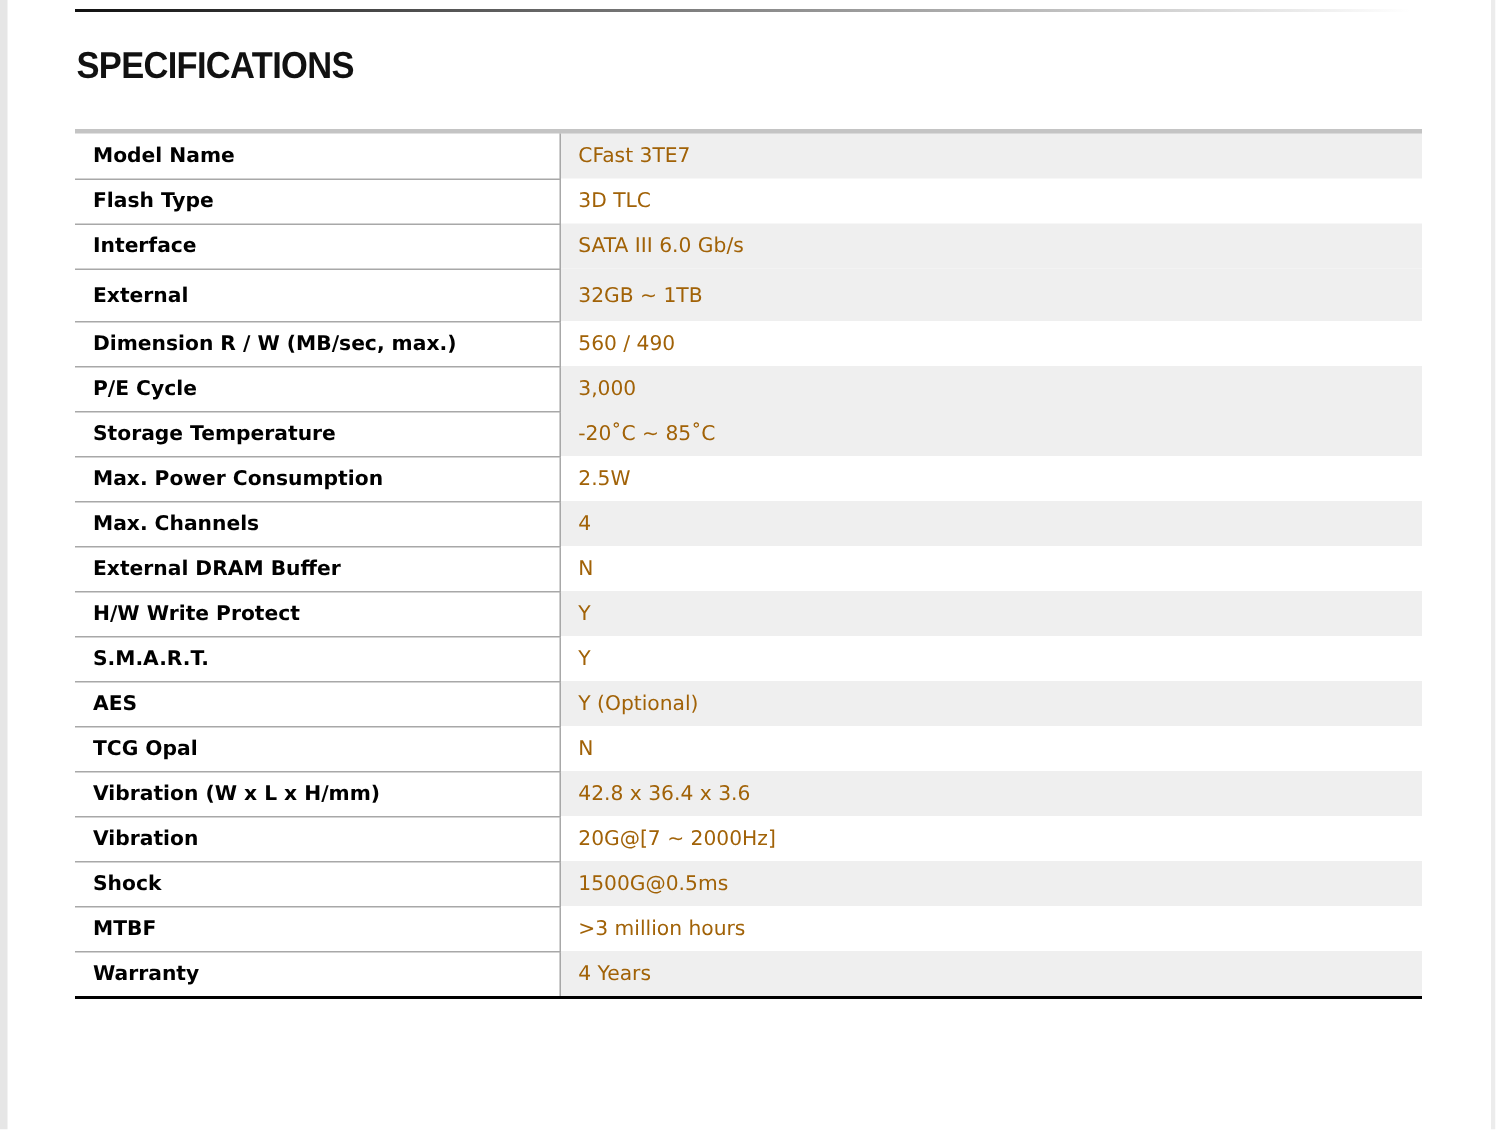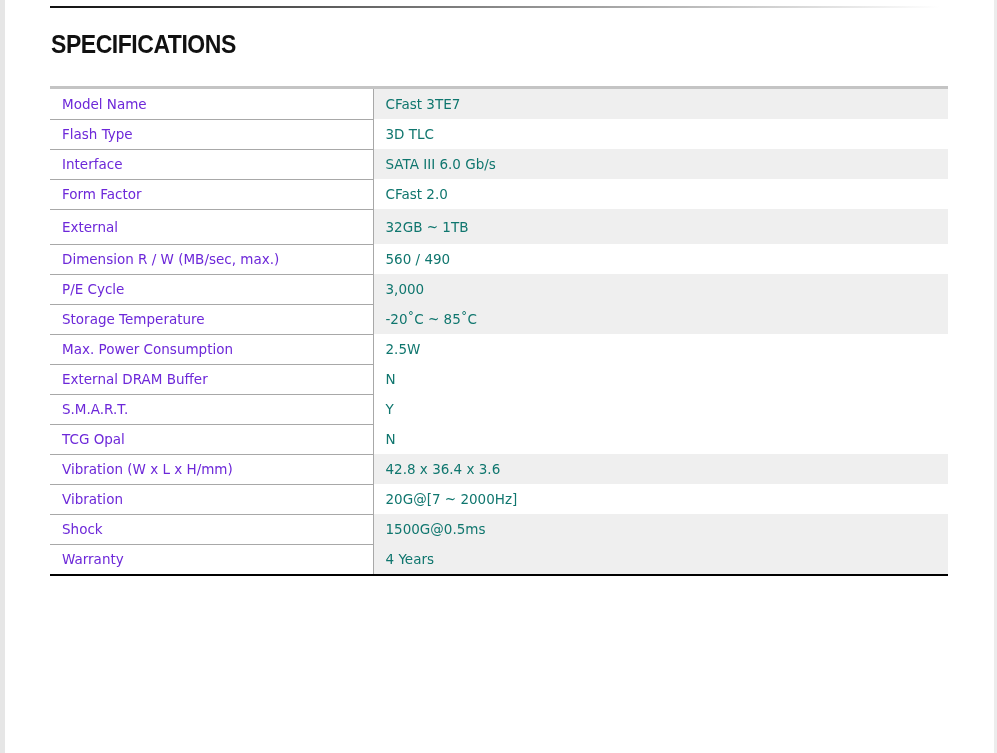--- a/index.html
+++ b/index.html
@@ -21,25 +21,25 @@
     transform: scaleX(0.92); transform-origin: left;
   }
   table.spec {
     position: absolute; left: 50px; top: 86px; width: 898px;
     border-collapse: collapse; border-top: 3px solid #c4c4c4;
     font-size: 13.5px;
   }
   table.spec td { height: 30px; padding: 0; vertical-align: middle; }
   table.spec td.label {
     width: 323px; padding-left: 12px; box-sizing: border-box;
-    font-weight: normal; color: #6d28d9; background: #fff;
+    font-weight: bold; color: #000000; background: #fff;
     border-bottom: 1px solid #a8a8a8; border-right: 1px solid #a8a8a8;
   }
   table.spec td.value {
-    padding-left: 12px; color: #0f766e; font-size: 13.5px;
+    padding-left: 12px; color: #a16207; font-size: 13.5px;
   }
   table.spec tr.shade td.value { background: #efefef; }
   table.spec tr.tall td { height: 35px; }
   table.spec tr:last-child td { border-bottom: 2px solid #000000; }
 </style>
 </head>
 <body>
 
 <div class="left-strip"></div>
 <div class="right-strip"></div>
@@ -54,66 +54,78 @@
         <td class="value">CFast 3TE7</td>
       </tr>
       <tr>
         <td class="label">Flash Type</td>
         <td class="value">3D TLC</td>
       </tr>
       <tr class="shade">
         <td class="label">Interface</td>
         <td class="value">SATA III 6.0 Gb/s</td>
       </tr>
-      <tr>
-        <td class="label">Form Factor</td>
-        <td class="value">CFast 2.0</td>
-      </tr>
       <tr class="shade tall">
         <td class="label">External</td>
         <td class="value">32GB ~ 1TB</td>
       </tr>
       <tr>
         <td class="label">Dimension R / W (MB/sec, max.)</td>
         <td class="value">560 / 490</td>
       </tr>
       <tr class="shade">
         <td class="label">P/E Cycle</td>
         <td class="value">3,000</td>
       </tr>
       <tr class="shade">
         <td class="label">Storage Temperature</td>
         <td class="value">-20˚C ~ 85˚C</td>
       </tr>
       <tr>
         <td class="label">Max. Power Consumption</td>
         <td class="value">2.5W</td>
       </tr>
+      <tr class="shade">
+        <td class="label">Max. Channels</td>
+        <td class="value">4</td>
+      </tr>
       <tr>
         <td class="label">External DRAM Buffer</td>
         <td class="value">N</td>
       </tr>
+      <tr class="shade">
+        <td class="label">H/W Write Protect</td>
+        <td class="value">Y</td>
+      </tr>
       <tr>
         <td class="label">S.M.A.R.T.</td>
         <td class="value">Y</td>
+      </tr>
+      <tr class="shade">
+        <td class="label">AES</td>
+        <td class="value">Y (Optional)</td>
       </tr>
       <tr>
         <td class="label">TCG Opal</td>
         <td class="value">N</td>
       </tr>
       <tr class="shade">
         <td class="label">Vibration (W x L x H/mm)</td>
         <td class="value">42.8 x 36.4 x 3.6</td>
       </tr>
       <tr>
         <td class="label">Vibration</td>
         <td class="value">20G@[7 ~ 2000Hz]</td>
       </tr>
       <tr class="shade">
         <td class="label">Shock</td>
         <td class="value">1500G@0.5ms</td>
       </tr>
+      <tr>
+        <td class="label">MTBF</td>
+        <td class="value">&gt;3 million hours</td>
+      </tr>
       <tr class="shade">
         <td class="label">Warranty</td>
         <td class="value">4 Years</td>
       </tr>
     </tbody>
 </table>
 
 </body></html>

